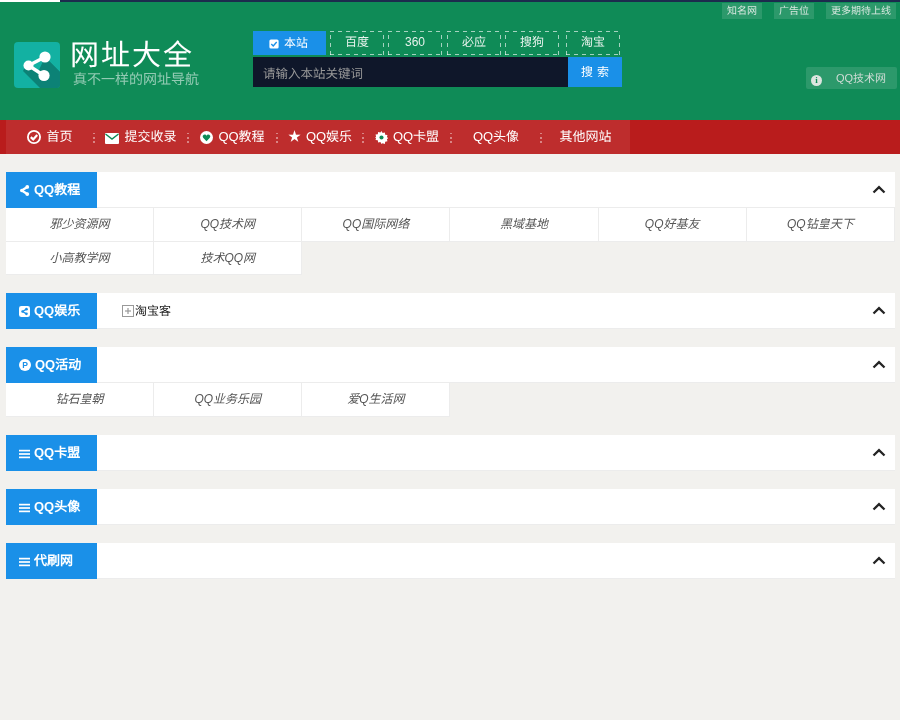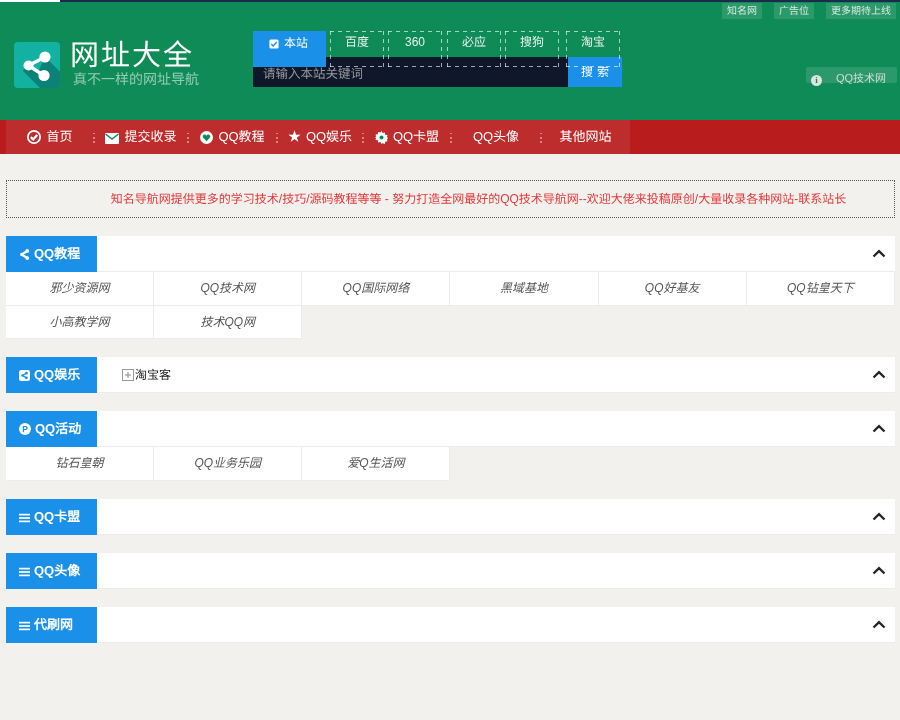--- a/index.html
+++ b/index.html
@@ -7,35 +7,35 @@
 body { font-family:"Liberation Sans", sans-serif; background:#f2f1ee; }
 .topline { height:2px; background:linear-gradient(to right, #ffffff 0, #ffffff 60px, #1c2b4d 60px, #1c2b4d 100%); }
 .header { position:relative; height:118px; background:#0f8b57; }
 .topright { position:absolute; top:1px; right:4px; line-height:16px; }
 .topright span { display:inline-block; vertical-align:top; margin-left:12px; padding:0 5px; height:16px; line-height:16px; font-size:10px; color:#d9e8e0; background:rgba(255,255,255,0.12); }
 .logo-ico { position:absolute; left:14px; top:40px; width:46px; height:46px; }
 .logo-tit { position:absolute; left:70px; top:37px; font-size:29px; line-height:32px; color:#fff; letter-spacing:2px; }
 .logo-sub { position:absolute; left:73px; top:68px; font-size:14px; line-height:18px; color:rgba(255,255,255,0.55); }
 .search { position:absolute; left:253px; top:29px; width:369px; }
 .tabs { height:24px; font-size:0; white-space:nowrap; }
-.tabs span { display:inline-block; vertical-align:top; height:36px; line-height:22px; text-align:center; font-size:12px; color:#e6f2ec; }
+.tabs span { display:inline-block; vertical-align:top; height:24px; line-height:22px; text-align:center; font-size:12px; color:#e6f2ec; }
 .tabs .act { width:73px; background:#1a90e8; color:#fff; line-height:24px; text-align:left; padding-left:16px; }
 .tabs .act svg { vertical-align:-2px; margin-right:5px; }
 .tabs .d { width:54px; position:relative; }
 .tabs .d:after { content:""; position:absolute; inset:0;
  background:
   repeating-linear-gradient(90deg, rgba(255,255,255,.62) 0 4px, transparent 4px 8px) 0 0/100% 1px no-repeat,
   repeating-linear-gradient(90deg, rgba(255,255,255,.62) 0 4px, transparent 4px 8px) 0 100%/100% 1px no-repeat,
   repeating-linear-gradient(0deg, rgba(255,255,255,.62) 0 4px, transparent 4px 8px) 0 0/1px 100% no-repeat,
   repeating-linear-gradient(0deg, rgba(255,255,255,.62) 0 4px, transparent 4px 8px) 100% 0/1px 100% no-repeat; }
 .t1{margin-left:4px}.t2{margin-left:4px}.t3{margin-left:5px}.t4{margin-left:4px}.t5{margin-left:7px}
 .sbar { margin-top:2px; height:30px; }
 .sbar input { float:left; width:315px; height:30px; border:0; outline:0; background:#0f172a; font-size:12.5px; padding-left:10px; color:#999; font-family:"Liberation Sans",sans-serif; }
 .sbar .btn { float:left; width:54px; height:30px; background:#1a90e8; color:#fff; font-size:12px; text-align:center; line-height:30px; letter-spacing:4px; padding-left:4px; }
-.info { position:absolute; left:806px; top:65px; width:91px; height:16px; background:rgba(255,255,255,0.12); border-radius:2px; color:#cfdcd5; font-size:11px; line-height:22px; text-align:left; padding-left:5px; }
+.info { position:absolute; left:806px; top:65px; width:91px; height:22px; background:rgba(255,255,255,0.12); border-radius:2px; color:#cfdcd5; font-size:11px; line-height:22px; text-align:left; padding-left:5px; }
 .info .ic { display:inline-block; width:11px; height:11px; border-radius:50%; background:#dde5e0; color:#0f8b57; font-size:9px; font-weight:bold; line-height:11px; text-align:center; vertical-align:-1px; margin-right:14px; font-family:"Liberation Serif",serif; }
 .nav { height:34px; background:#b91c1c; padding-left:6px; }
 .nav ul { display:block; height:34px; font-size:0; }
 .nav li { position:relative; display:inline-block; vertical-align:top; height:34px; line-height:34px; text-align:center; background:rgba(255,255,255,0.08); font-size:13px; color:#fff; }
 .nav li i { font-style:normal; margin-right:5px; }
 .nav li svg { vertical-align:-3px; margin-right:5px; }
 .nav li+li:before { content:""; position:absolute; left:-1px; top:10px; height:13px; width:2px; background:repeating-linear-gradient(0deg, rgba(255,255,255,.42) 0 1.7px, transparent 1.7px 4.4px); }
 .w1{width:88px}.w2{width:94px}.w3{width:89px}.w4{width:86px}.w5{width:88px}.w6{width:90px}.w7{width:89px}
 .main { width:889px; margin-left:6px; }
 .notice { margin-top:26px; height:38px; border:1px dotted #555; background:transparent; text-align:center; padding-left:56px; line-height:36px; font-size:12px; color:#e23b3b; }
@@ -104,21 +104,20 @@
     <li class="w4"><i>★</i>QQ娱乐</li>
     <li class="w5"><svg width="13" height="13" viewBox="0 0 14 14">
           <path fill="#fff" d="M7 0l1.2 2.2 2.4-.6.4 2.4 2.4.4-.6 2.4L15 7.5l-2.2 1.2.6 2.4-2.4.4-.4 2.4-2.4-.6L7 14l-1.2-2.2-2.4.6-.4-2.4-2.4-.4.6-2.4L-1 7.5l2.2-1.2-.6-2.4 2.4-.4.4-2.4 2.4.6z"></path>
           <circle cx="7" cy="7" r="2.2" fill="#0f8b57"></circle>
         </svg>QQ卡盟</li>
     <li class="w6">QQ头像</li>
     <li class="w7">其他网站</li>
   </ul>
 </div>
 <div class="main">
-  <div class="notice">知名导航网提供更多的学习技术/技巧/源码教程等等 - 努力打造全网最好的QQ技术导航网--欢迎大佬来投稿原创/大量收录各种网站-联系站长</div>
 
   <div class="sec">
     <div class="sec-head">
       <div class="tab"><svg width="11" height="11" viewBox="0 0 14 14">
             <g stroke="#fff" stroke-width="2.8" fill="#fff">
               <line x1="10.5" y1="2.5" x2="3.5" y2="7"></line>
               <line x1="3.5" y1="7" x2="10.5" y2="11.5"></line>
               <circle cx="10.5" cy="2.5" r="2.4" stroke="none"></circle>
               <circle cx="3.5" cy="7" r="2.2" stroke="none"></circle>
               <circle cx="10.5" cy="11.5" r="2.4" stroke="none"></circle>

